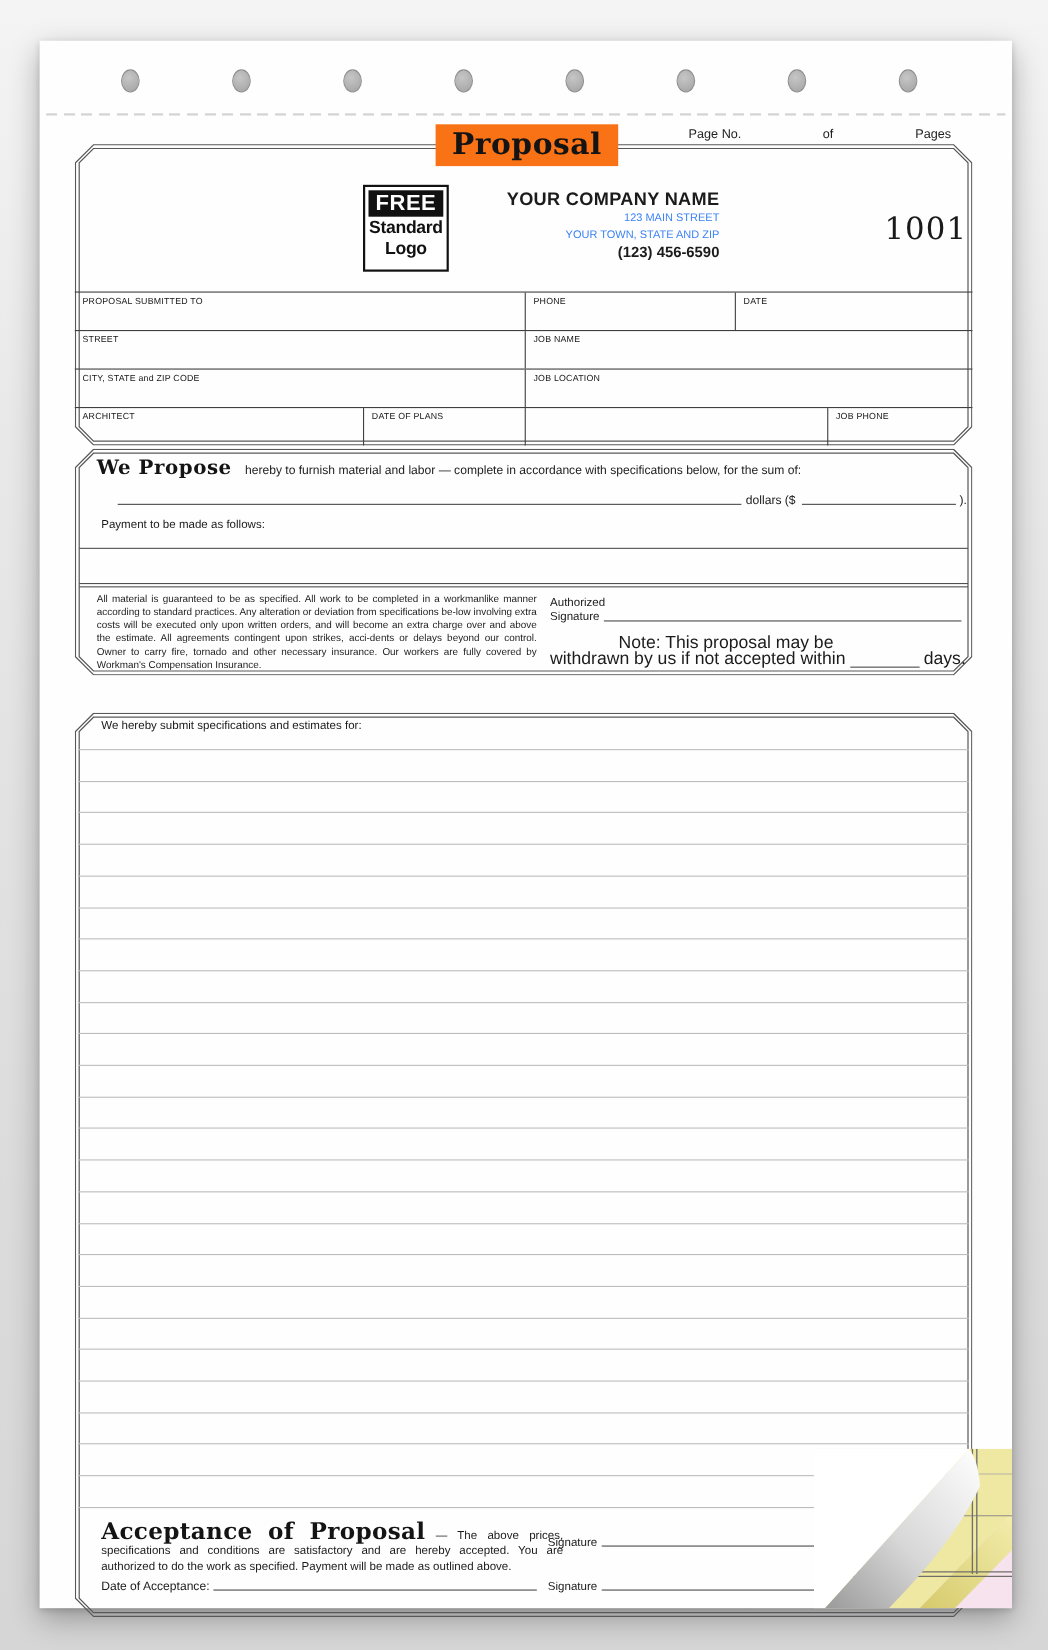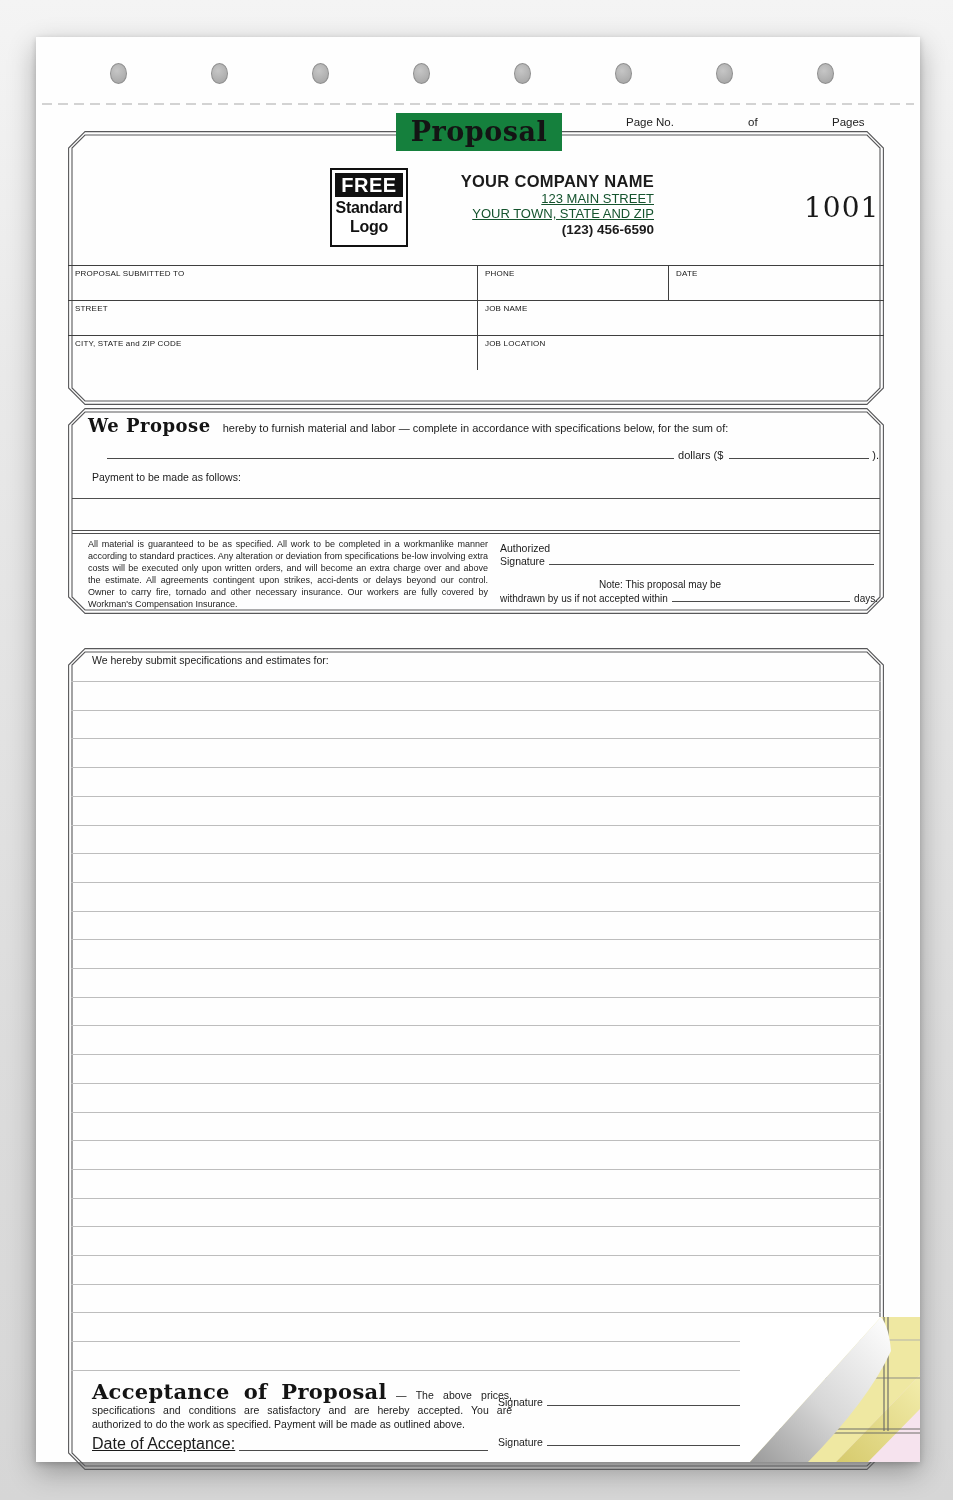--- a/index.html
+++ b/index.html
@@ -18,40 +18,40 @@
   .holes{position:absolute;left:0;top:26px;width:100%;height:20px;}
   .hole{position:absolute;width:15px;height:19px;border-radius:50%;
     background:radial-gradient(circle at 40% 35%,#c6c6c6,#a2a2a2);
     border:1px solid #8e8e8e;top:0;}
   .perforation{position:absolute;left:6px;right:6px;top:66px;height:2px;
     background:repeating-linear-gradient(90deg,#d3d3d3 0 10px,transparent 10px 16px);}
   
   .pageno-label{position:absolute;top:79px;font-size:11.5px;color:#222;z-index:3;}
   #title{
     position:absolute;left:360px;top:76px;width:154px;text-align:center;z-index:3;
-    background:#15803d;padding:0 6px;
+    background:#f97316;padding:0 6px;
     font-family:"DejaVu Serif",serif;font-weight:bold;font-size:27px;color:#141414;
     letter-spacing:.5px;line-height:38px;
   }
   .blackletter{font-family:"DejaVu Serif",serif;font-weight:bold;color:#141414;}
   
   .bevel-frame{position:absolute;left:32px;width:816px;z-index:1;}
   .bevel-frame > svg{position:absolute;left:0;top:0;z-index:0;}
   #sectionA{top:94px;height:274px;}
   #sectionB{top:371px;height:206px;}
   #sectionC{top:611px;height:914px;}
   
   #logo-box{position:absolute;left:262px;top:37px;width:78px;height:79px;
     border:2px solid #111;background:#fff;text-align:center;box-sizing:border-box;}
   #logo-free{margin:3px 3px 1px 3px;background:#111;color:#fff;font-weight:bold;
     font-size:20px;line-height:24px;letter-spacing:.5px;}
   .logo-word{font-weight:bold;font-size:16px;line-height:19px;color:#111;letter-spacing:-.3px;}
   #company{position:absolute;left:330px;top:40px;width:256px;text-align:right;}
   #company-name{font-weight:bold;font-size:16.5px;letter-spacing:.3px;line-height:20px;}
-  .company-line{font-size:13px;line-height:15px;color:#14532d;text-decoration:underline;}
+  .company-line{font-size:10px;line-height:15px;color:#3b82f6;}
   #company-phone{font-weight:bold;font-size:13.5px;line-height:18px;}
   #form-number{position:absolute;left:736px;top:60px;font-family:"DejaVu Serif",serif;
     font-size:28px;letter-spacing:1px;color:#1a1a1a;}
   
   #info-table{position:absolute;left:0;top:134px;width:816px;height:140px;}
   .trow{display:flex;width:100%;box-sizing:border-box;border-top:1px solid #3f3f3f;height:35px;}
   .tcell{box-sizing:border-box;padding:3px 0 0 7px;font-size:8px;letter-spacing:.2px;color:#161616;}
   .tcell + .tcell{border-left:1px solid #3f3f3f;}
   
   .fl{display:inline-block;border-bottom:1px solid #4a4a4a;height:10px;}
@@ -61,29 +61,29 @@
   #propose-line{position:absolute;left:20px;top:7px;width:780px;white-space:nowrap;}
   #propose-title{font-size:18px;letter-spacing:.5px;margin-right:12px;}
   #propose-intro{font-size:11px;color:#1c1c1c;}
   #sum-line{position:absolute;left:35px;top:40px;width:776px;font-size:11px;}
   #sum-line .amount{margin:0 3px 2px 6px;flex:0 0 140px;flex-grow:0;}
   #payment-label{position:absolute;left:24px;top:63px;font-size:10.5px;}
   .hline{position:absolute;left:4px;width:808px;border-top:1px solid #4f4f4f;}
   #terms-text{position:absolute;left:20px;top:131px;width:400px;font-size:9px;
     line-height:11.9px;text-align:justify;color:#1c1c1c;}
   #auth-block{position:absolute;left:432px;top:134px;width:378px;font-size:10.5px;}
-  #note-block{position:absolute;left:432px;top:170px;width:378px;font-size:10px;}
+  #note-block{position:absolute;left:432px;top:170px;width:378px;font-size:16px;}
   #note-line1{width:260px;text-align:center;margin-left:30px;line-height:13px;}
   
   #specs-label{position:absolute;left:24px;top:6px;font-size:10.5px;}
   .spec-line{position:absolute;left:3px;right:3px;border-top:1px solid #bdbdbd;}
   #acceptance{position:absolute;left:24px;top:733px;width:420px;font-size:10.5px;
     line-height:14px;text-align:justify;}
   #acceptance-title{font-size:21px;line-height:22px;letter-spacing:.3px;}
-  #date-line{position:absolute;left:24px;top:787px;width:400px;font-size:16px;text-decoration:underline;}
+  #date-line{position:absolute;left:24px;top:787px;width:400px;font-size:11px;}
   .sig-line{position:absolute;left:430px;width:380px;font-size:10.5px;}
   
   #copy-corner{position:absolute;right:0;bottom:0;width:180px;height:145px;z-index:6;}
 </style>
 </head>
 <body>
 
 <div id="page">
 
   <div class="holes" id="holes">
@@ -126,20 +126,26 @@
         <div class="tcell" style="width:191px;">PHONE</div>
         <div class="tcell" style="width:216px;">DATE</div>
       </div>
       <div class="trow">
         <div class="tcell" style="width:409px;">STREET</div>
         <div class="tcell" style="width:407px;">JOB NAME</div>
       </div>
       <div class="trow">
         <div class="tcell" style="width:409px;">CITY, STATE and ZIP CODE</div>
         <div class="tcell" style="width:367px;">JOB LOCATION</div>
+      </div>
+      <div class="trow">
+        <div class="tcell" style="width:262px;">ARCHITECT</div>
+        <div class="tcell" style="width:147px;">DATE OF PLANS</div>
+        <div class="tcell" style="width:275px;"></div>
+        <div class="tcell" style="width:132px;">JOB PHONE</div>
       </div>
     </div>
   </div>
 
   <div id="sectionB" class="bevel-frame">
       <svg width="816" height="206">
         <polygon points="17,0.6 799,0.6 815.4,17 815.4,189 799,205.4 17,205.4 0.6,189 0.6,17" fill="none" stroke="#58585a" stroke-width="1.1"></polygon>
         <polygon points="17,4 799,4 812,17 812,189 799,202 17,202 4,189 4,17" fill="none" stroke="#58585a" stroke-width="1.1"></polygon>
       </svg>
     <div id="propose-line">

